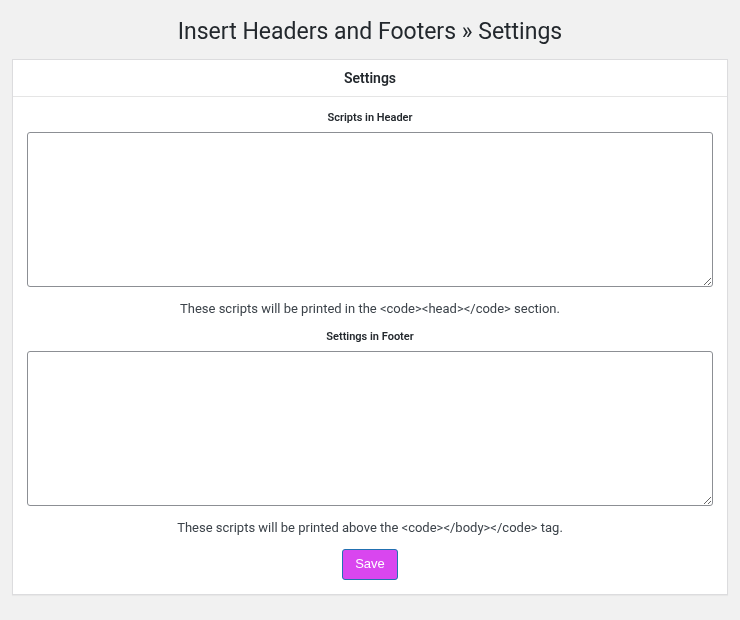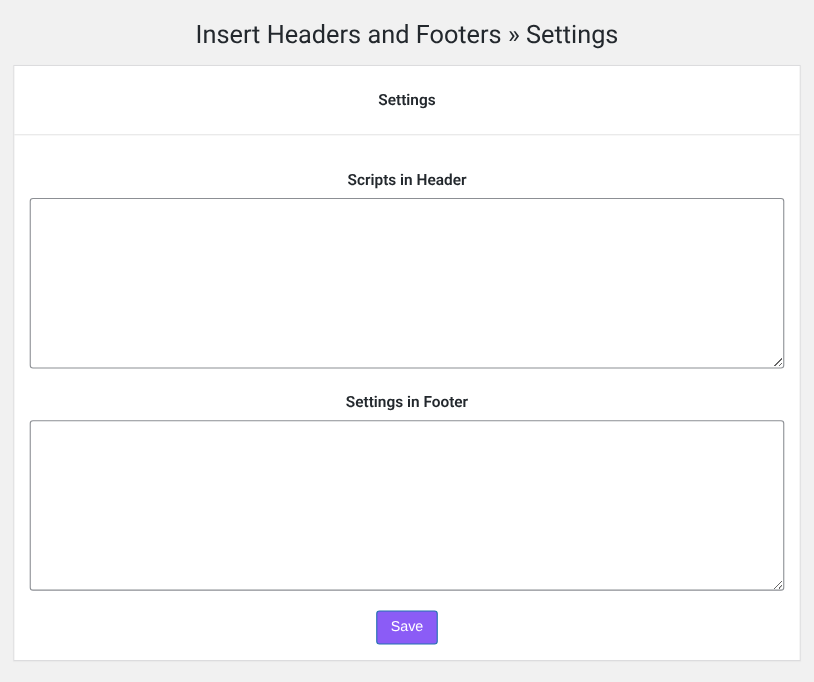--- a/index.html
+++ b/index.html
@@ -23,60 +23,59 @@
       margin-bottom: 14px;
       margin-top: 6px;
     }
     .panel {
       background: #fff;
       border: 1px solid #dcdcde;
       box-shadow: 0 1px 1px rgba(0,0,0,0.04);
     }
     .panel-header {
       border-bottom: 1px solid #e5e5e5;
-      padding: 23px 14px;
+      padding: 10px 14px;
     }
     .panel-header-title {
       font-size: 14px;
       font-weight: 600;
       color: #23282d;
     }
     .panel-body {
       padding: 14px;
     }
     .field-group {
       margin-bottom: 14px;
     }
     .field-label {
       display: block;
-      font-size: 14px;
+      font-size: 11px;
       font-weight: 600;
       color: #23282d;
       margin-bottom: 8px;
-      margin-top: 19px;
     }
     .field-textarea {
       width: 100%;
       height: 155px;
       border: 1px solid #8c8f94;
       border-radius: 3px;
       padding: 6px 8px;
       font-family: inherit;
       font-size: 14px;
       resize: both;
       background: #fff;
     }
     .field-help {
       font-size: 13px;
       color: #3c434a;
       margin-top: 10px;
     }
     .save-button {
       display: inline-block;
-      background: #8b5cf6;
+      background: #d946ef;
       color: #fff;
       border: 1px solid #2271b1;
       border-radius: 3px;
       padding: 4px 12px;
       font-size: 13px;
       font-weight: 400;
       cursor: pointer;
       line-height: 1.6;
     }
   </style>
@@ -87,23 +86,25 @@
 
 <div class="panel">
   <div class="panel-header">
     <div class="panel-header-title">Settings</div>
   </div>
   <div class="panel-body">
 
     <div class="field-group">
       <label class="field-label">Scripts in Header</label>
       <textarea class="field-textarea" style=""></textarea>
+      <p class="field-help">These scripts will be printed in the &lt;code&gt;&lt;head&gt;&lt;/code&gt; section.</p>
     </div>
 
     <div class="field-group">
       <label class="field-label">Settings in Footer</label>
       <textarea class="field-textarea" style=""></textarea>
+      <p class="field-help">These scripts will be printed above the &lt;code&gt;&lt;/body&gt;&lt;/code&gt; tag.</p>
     </div>
 
     <button class="save-button">Save</button>
 
   </div>
 </div>
 
 </body></html>

